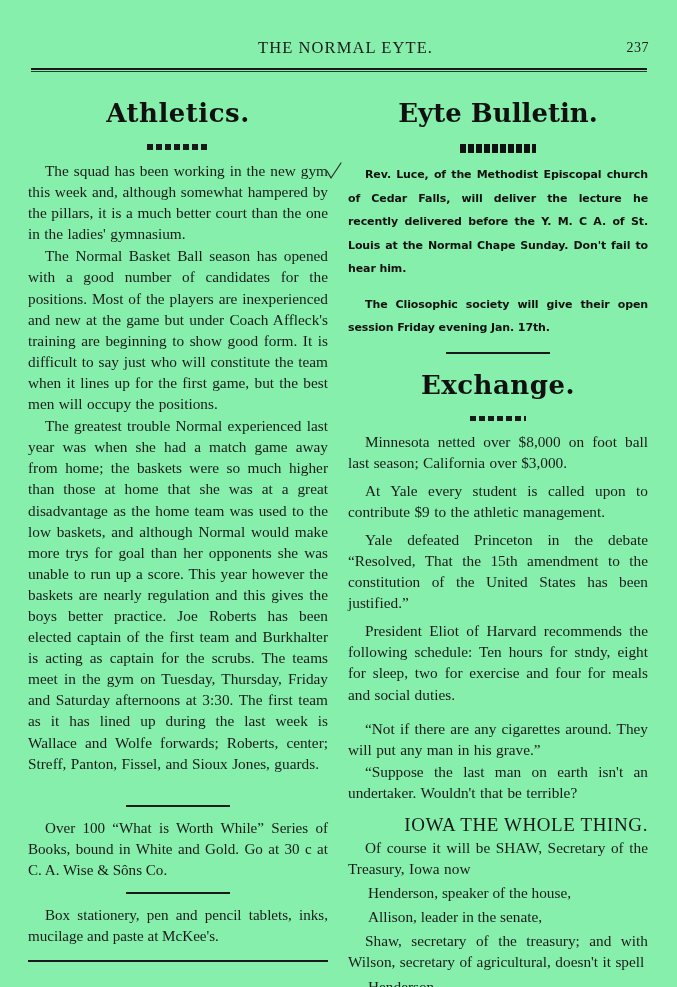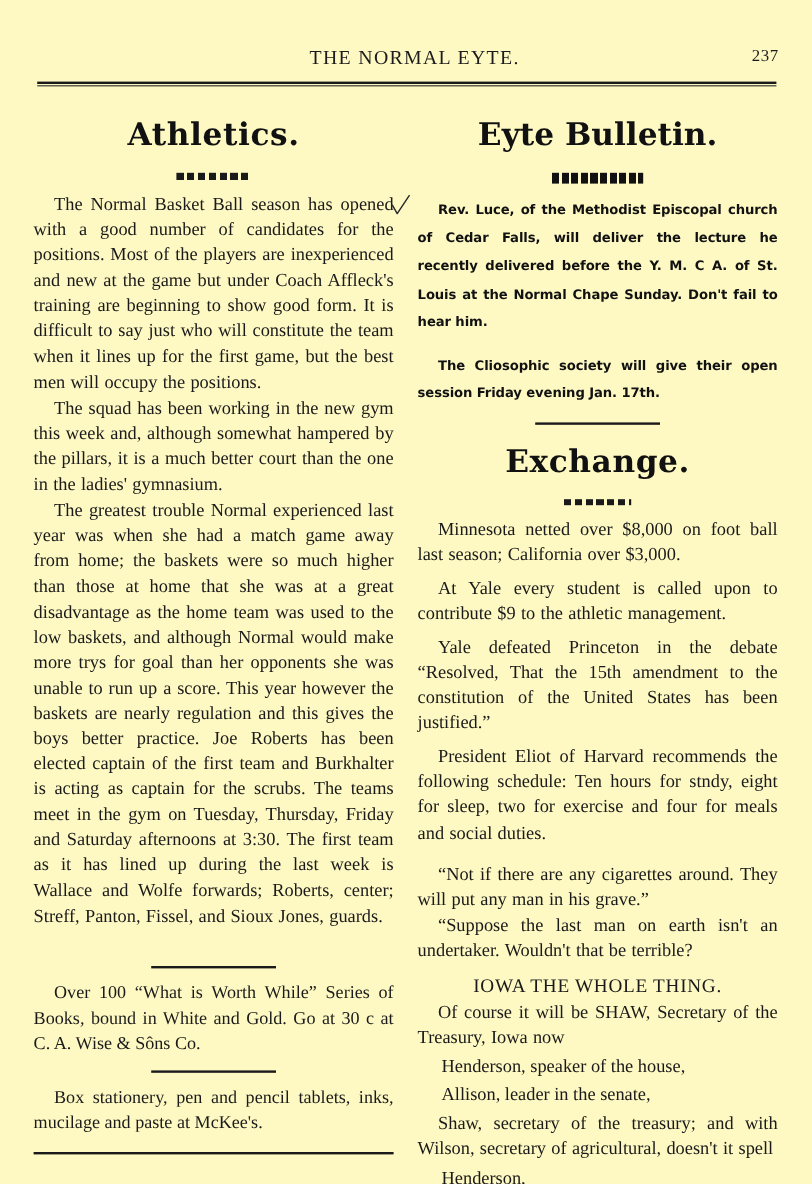--- a/index.html
+++ b/index.html
@@ -8,21 +8,21 @@
     background: #ffffff;
   }
   body {
     font-family: "Liberation Serif", serif;
     color: #111111;
   }
   #page {
     position: relative;
     width: 677px;
     height: 987px;
-    background: #fef9c3;
+    background: #86efac;
     overflow: hidden;
     text-decoration: underline;
   }
 
   
   .masthead {
     position: absolute;
     top: 38px;
     left: 40px;
     right: 26px;
@@ -142,22 +142,22 @@
     margin: 0;
     text-indent: 17px;
     font-size: 15.1px;
     line-height: 21px;
     text-align: justify;
     color: #1a1a1a;
   }
 
   .subhead {
     margin: 4px 0 1px 0;
-    text-align: center;
-    font-size: 16px;
+    text-align: right;
+    font-size: 19px;
     letter-spacing: 0.6px;
     color: #1a1a1a;
   }
   .listline {
     margin: 3px;
     text-indent: 17px;
     font-size: 15.3px;
     line-height: 21.1px;
     color: #1a1a1a;
   }
@@ -186,22 +186,22 @@
     <div class="masthead-title">THE NORMAL EYTE.</div>
     <div class="folio">237</div>
   </div>
   <div class="rule-double"></div>
 
   <div class="col col-left">
 
     <h2 class="sec-title">Athletics.</h2>
     <div class="orn"></div>
 
+    <p class="body">The squad has been working in the new gym this week and, although somewhat hampered by the pillars, it is a much better court than the one in the ladies' gymnasium.</p>
     <p class="body">The Normal Basket Ball season has opened with a good number of candidates for the positions. Most of the players are inexperienced and new at the game but under Coach Affleck's training are beginning to show good form. It is difficult to say just who will constitute the team when it lines up for the first game, but the best men will occupy the positions.</p>
-    <p class="body">The squad has been working in the new gym this week and, although somewhat hampered by the pillars, it is a much better court than the one in the ladies' gymnasium.</p>
     <p class="body">The greatest trouble Normal experienced last year was when she had a match game away from home; the baskets were so much higher than those at home that she was at a great disadvantage as the home team was used to the low baskets, and although Normal would make more trys for goal than her opponents she was unable to run up a score. This year however the baskets are nearly regulation and this gives the boys better practice. Joe Roberts has been elected captain of the first team and Burkhalter is acting as captain for the scrubs. The teams meet in the gym on Tuesday, Thursday, Friday and Saturday afternoons at 3:30. The first team as it has lined up during the last week is Wallace and Wolfe forwards; Roberts, center; Streff, Panton, Fissel, and Sioux Jones, guards.</p>
 
     <div class="spacer-lg"></div>
 
     <div class="adrule"></div>
     <p class="ad">Over 100 “What is Worth While” Series of Books, bound in White and Gold. Go at 30 c at C. A. Wise &amp; Sôns Co.</p>
     <div class="adrule"></div>
     <p class="ad">Box stationery, pen and pencil tablets, inks, mucilage and paste at McKee's.</p>
 
     <div class="adrule wide"></div>

